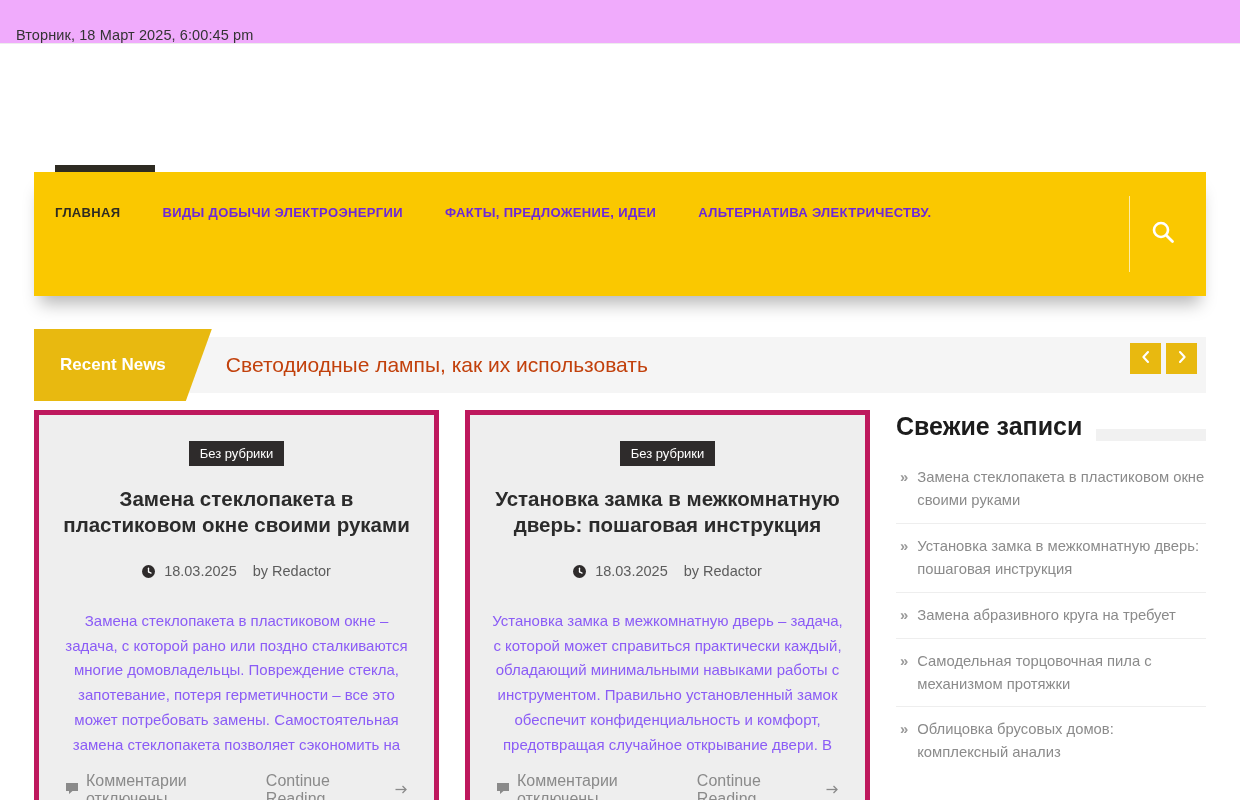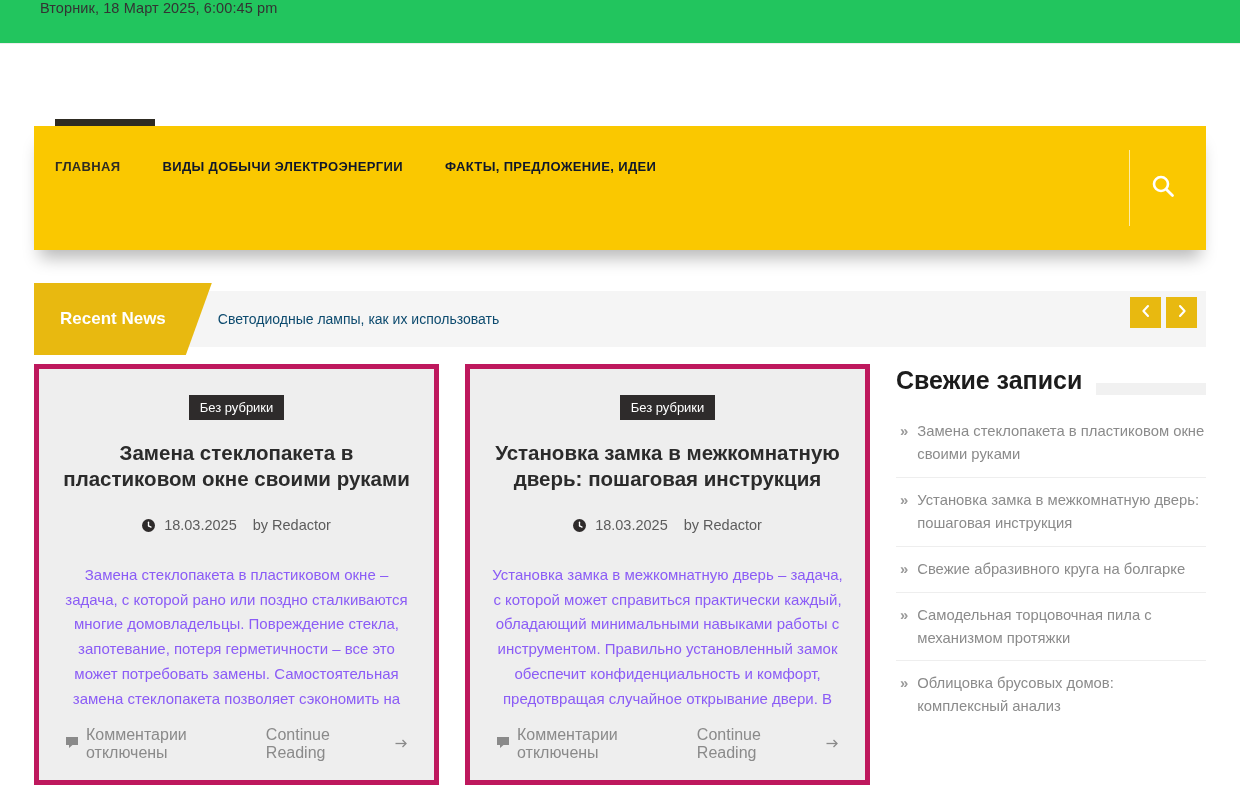--- a/index.html
+++ b/index.html
@@ -10,25 +10,25 @@
     height: 800px;
     overflow: hidden;
     background: #ffffff;
     font-family: "Liberation Sans", "DejaVu Sans", sans-serif;
     color: #333333;
   }
 
   
   .topbar {
     height: 44px;
-    background: #22c55e;
+    background: #f0abfc;
     border-bottom: 1px solid #ededed;
     display: flex;
-    align-items: flex-start;
-    padding: 0 40px;
+    align-items: flex-end;
+    padding: 0 16px;
   }
   .topbar-date {
     font-size: 14.5px;
     color: #333333;
     letter-spacing: .1px;
   }
 
   
   .branding {
     height: 82px;
@@ -41,20 +41,21 @@
     margin: 0 34px;
     width: 1172px;
   }
   .nav-bar {
     position: relative;
     background: #fac800;
     min-height: 124px;
     display: flex;
     align-items: flex-start;
     box-shadow: 0 14px 16px -6px rgba(0,0,0,.28);
+    margin-top: 46px;
   }
   .active-indicator {
     position: absolute;
     top: -7px;
     left: 21px;
     width: 100px;
     height: 7px;
     background: #2e2b22;
   }
   .nav-items {
@@ -62,21 +63,21 @@
     display: flex;
     flex-wrap: wrap;
     align-content: flex-start;
     padding: 20px 0 0 0;
     width: 1085px;
   }
   .nav-item {
     font-size: 13px;
     font-weight: bold;
     letter-spacing: .35px;
-    color: #0f172a;
+    color: #6d28d9;
     padding: 13px 21px;
     line-height: 1.2;
     white-space: nowrap;
     cursor: pointer;
   }
   .nav-item.active { color: #2e2b22; }
 
   .nav-search {
     position: absolute;
     right: 0;
@@ -114,23 +115,23 @@
     font-size: 17px;
     font-weight: bold;
     padding: 16px 30px 16px 26px;
     height: 72px;
     display: flex;
     align-items: center;
     clip-path: polygon(0 0, 100% 0, calc(100% - 26px) 100%, 0 100%);
     padding-right: 46px;
   }
   .ticker-text {
-    font-size: 14px;
-    color: #0c4a6e;
-    margin-left: 6px;
+    font-size: 21px;
+    color: #c2410c;
+    margin-left: 14px;
     white-space: nowrap;
     overflow: hidden;
   }
   .ticker-nav {
     position: absolute;
     right: 9px;
     top: 6px;
     display: flex;
     gap: 5px;
   }
@@ -266,20 +267,21 @@
 <div class="branding"></div>
 
 <div class="nav-wrap">
   <div class="nav-bar">
     <div class="active-indicator"></div>
 
     <ul class="nav-items">
       <li class="nav-item active">ГЛАВНАЯ</li>
       <li class="nav-item">ВИДЫ ДОБЫЧИ ЭЛЕКТРОЭНЕРГИИ</li>
       <li class="nav-item">ФАКТЫ, ПРЕДЛОЖЕНИЕ, ИДЕИ</li>
+      <li class="nav-item">АЛЬТЕРНАТИВА ЭЛЕКТРИЧЕСТВУ.</li>
     </ul>
 
     <div class="nav-search">
       <span class="search-divider"></span>
       <span class="search-icon">
         <svg width="26" height="26" viewBox="0 0 26 26" fill="none">
           <circle cx="11" cy="11" r="7" stroke="#ffffff" stroke-width="2.6"></circle>
           <line x1="16.2" y1="16.2" x2="22.5" y2="22.5" stroke="#ffffff" stroke-width="2.8" stroke-linecap="round"></line>
         </svg>
       </span>
@@ -397,21 +399,21 @@
         <li>
             <span class="bullet">»</span>
             <span>Замена стеклопакета в пластиковом окне своими руками</span>
           </li>
         <li>
             <span class="bullet">»</span>
             <span>Установка замка в межкомнатную дверь: пошаговая инструкция</span>
           </li>
         <li>
             <span class="bullet">»</span>
-            <span>Свежие абразивного круга на болгарке</span>
+            <span>Замена абразивного круга на требует</span>
           </li>
         <li>
             <span class="bullet">»</span>
             <span>Самодельная торцовочная пила с механизмом протяжки</span>
           </li>
         <li>
             <span class="bullet">»</span>
             <span>Облицовка брусовых домов: комплексный анализ</span>
           </li>
       </ul>

